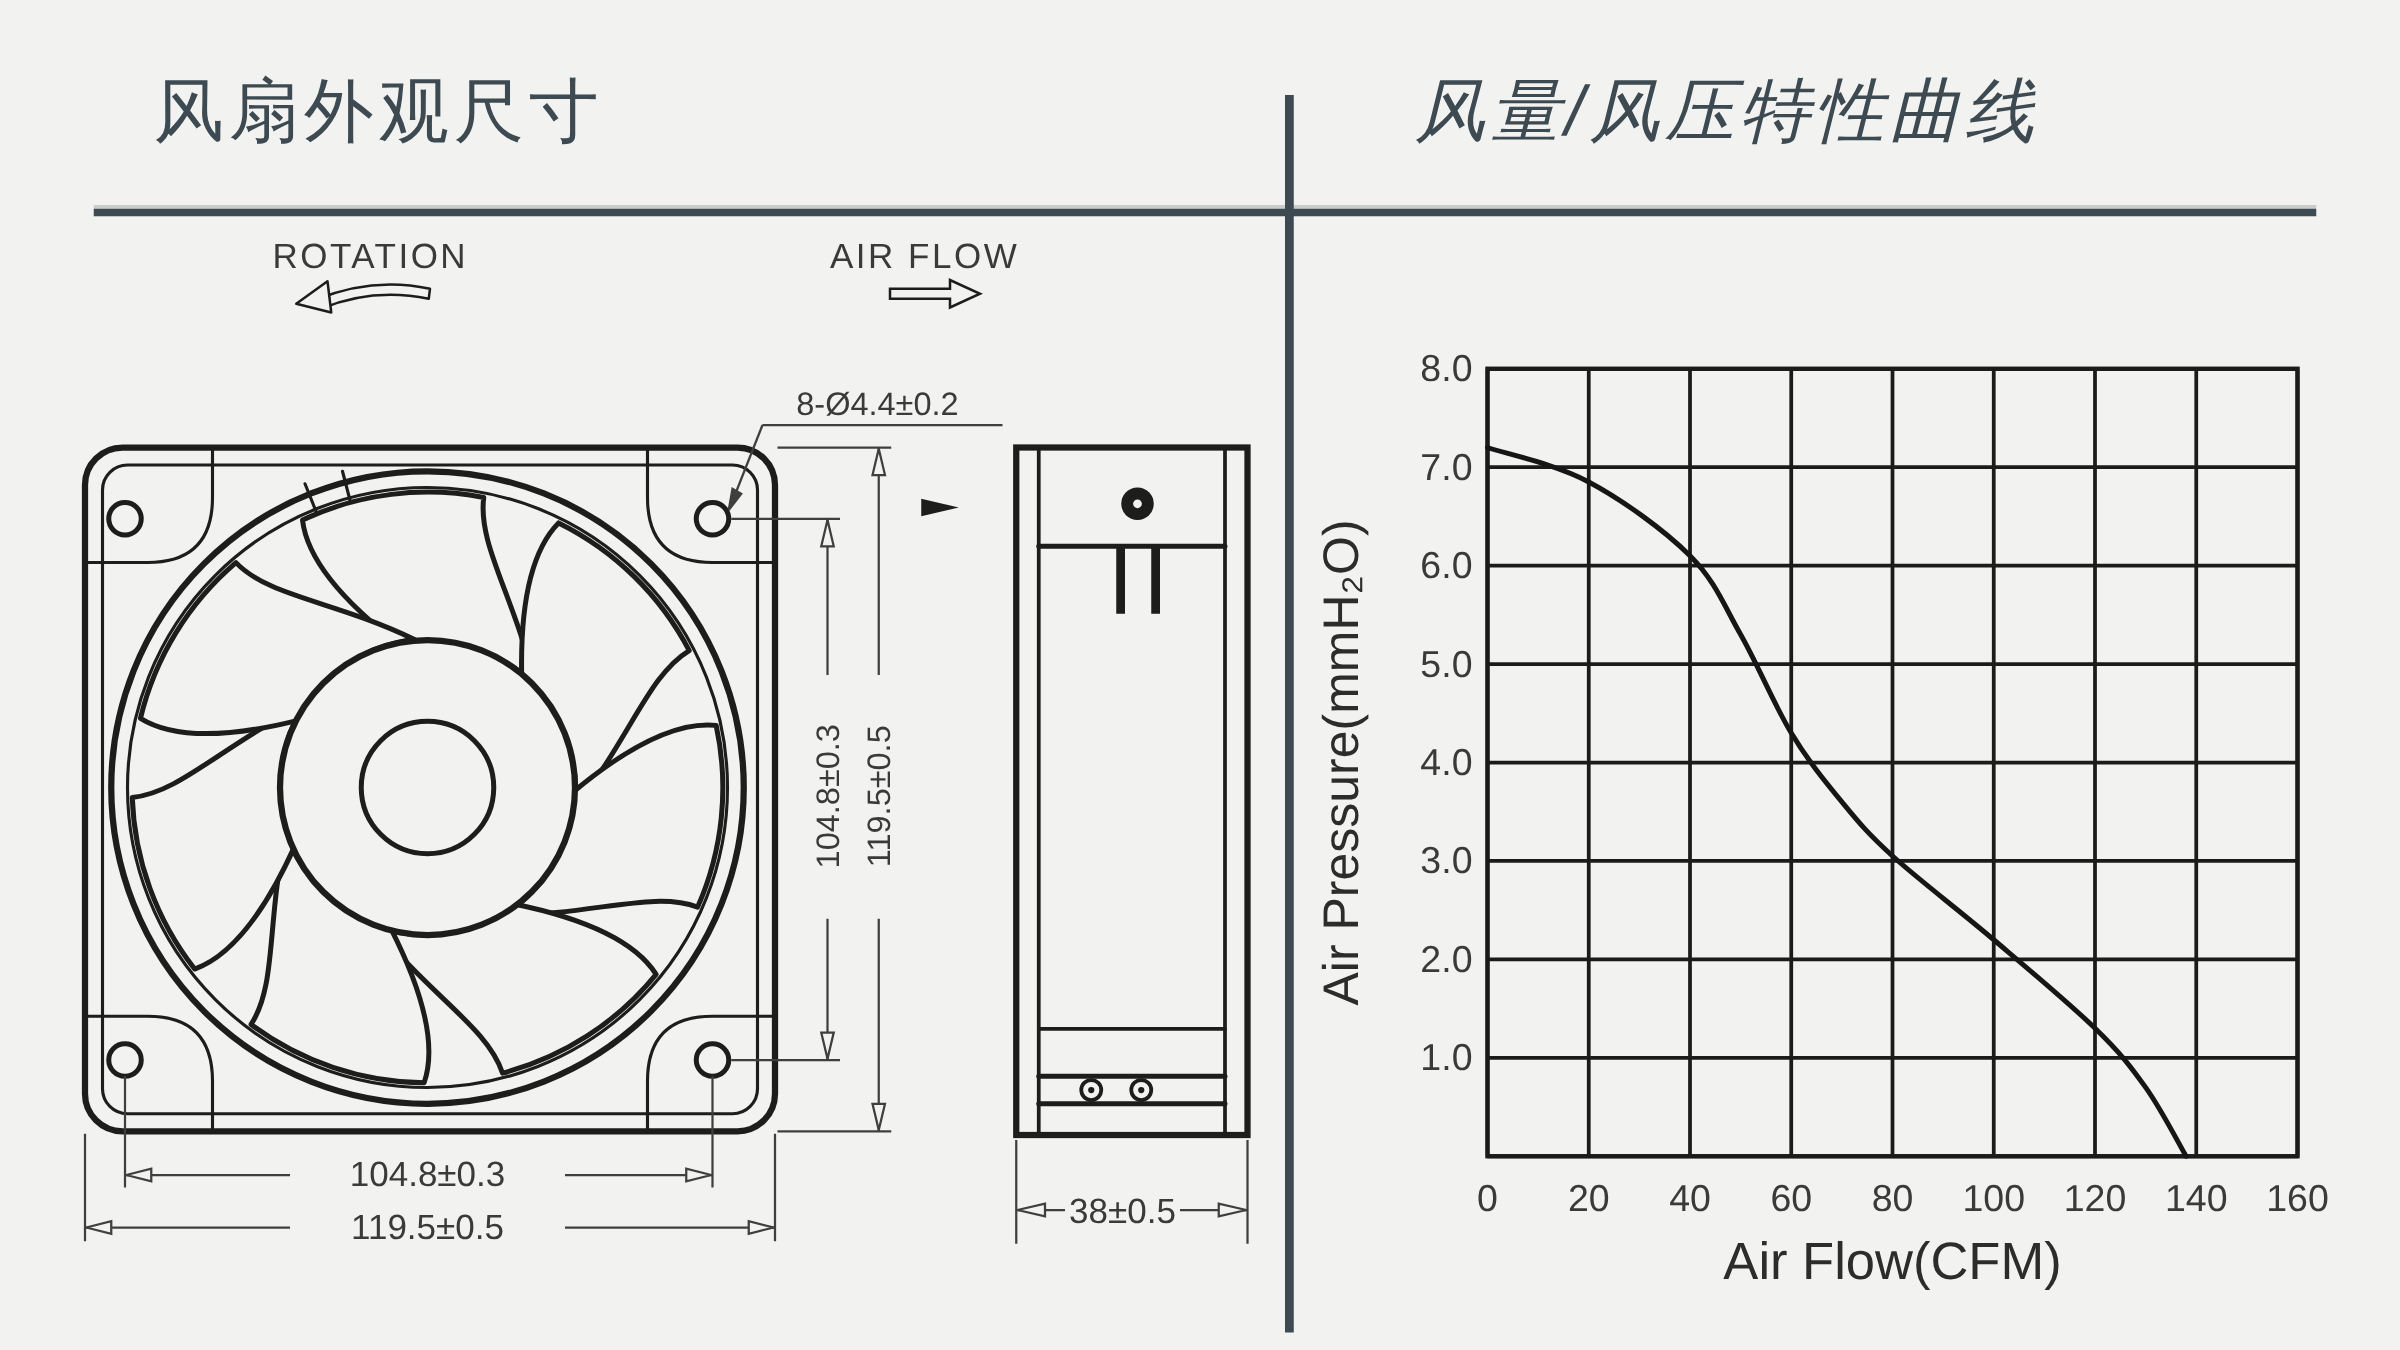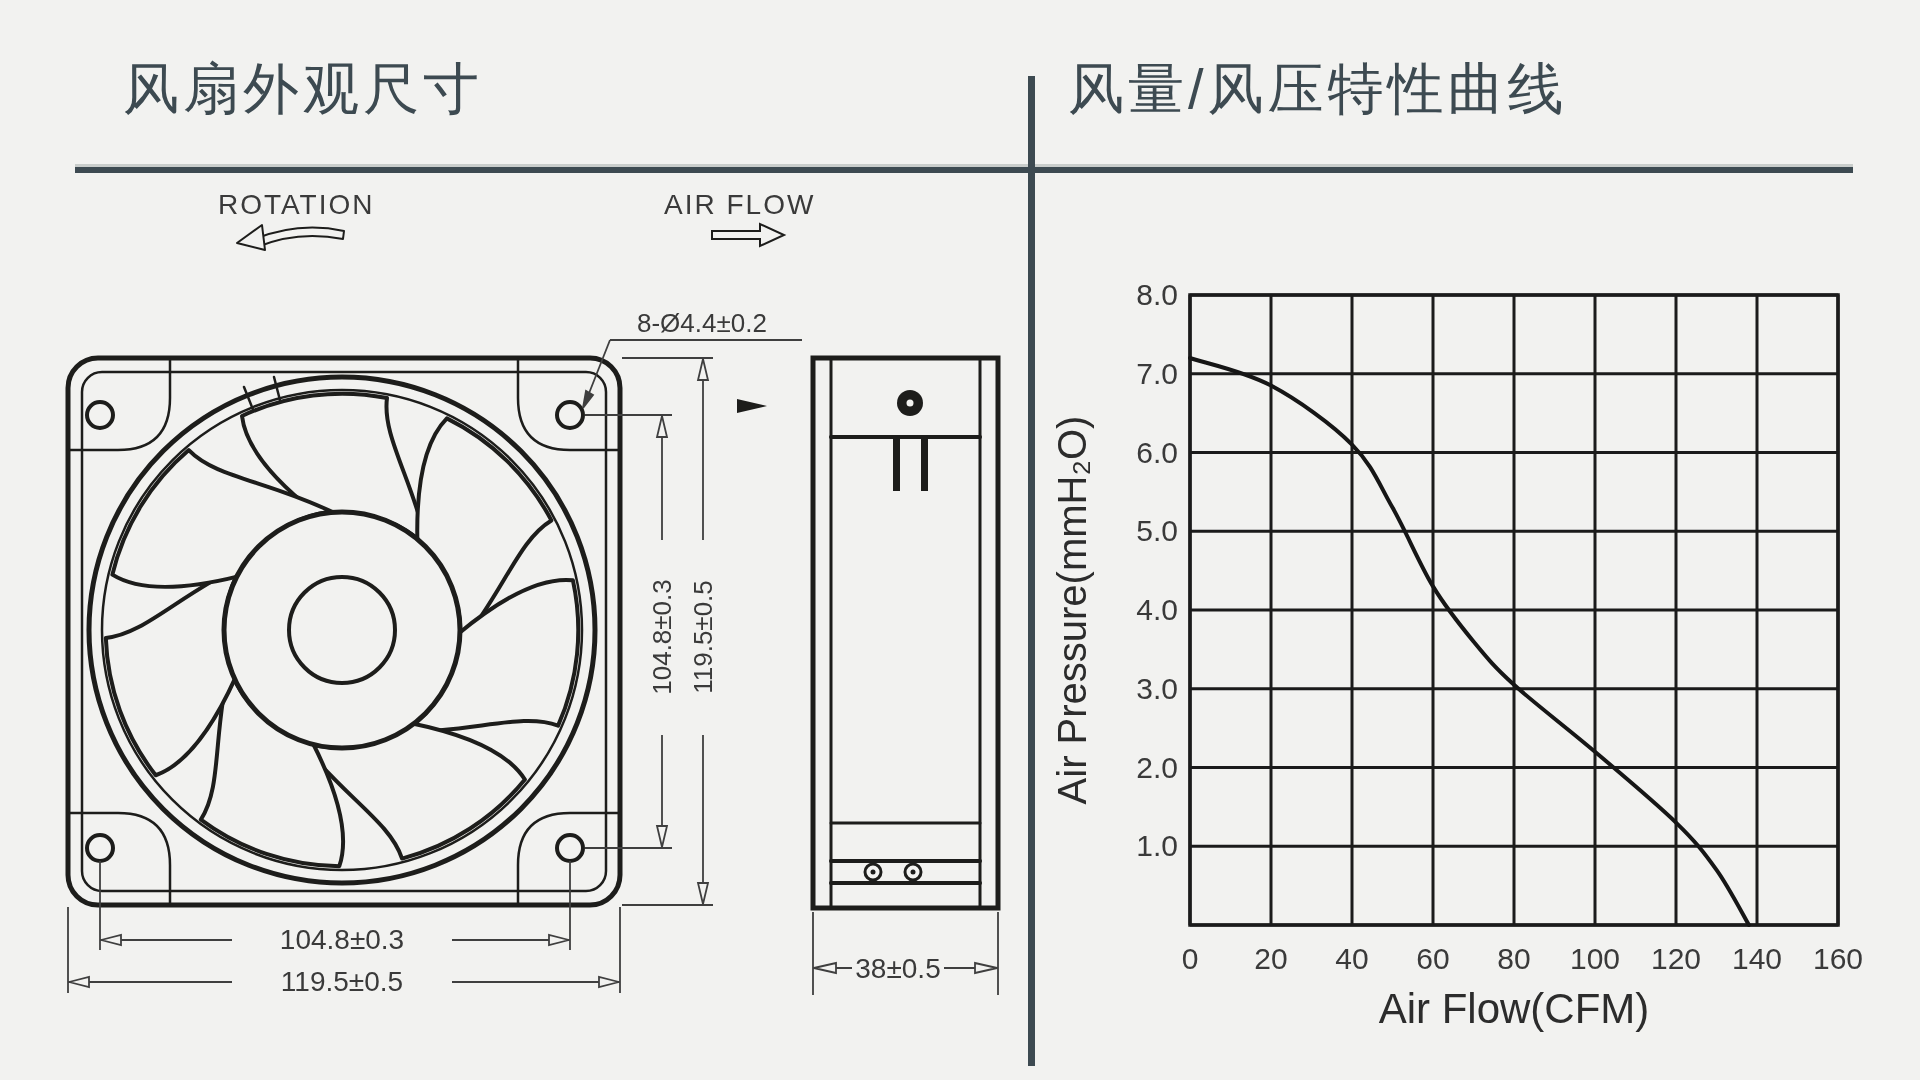--- a/index.html
+++ b/index.html
@@ -1,21 +1,21 @@
 <!DOCTYPE html>
 <html><head>
 <meta charset="utf-8">
 <style>
   html,body{margin:0;padding:0;}
   body{width:1920px;height:1080px;position:relative;background:#f2f2f0;
        font-family:"Liberation Sans", sans-serif;overflow:hidden;}
   .title{position:absolute;top:52px;font-size:56px;color:#3d4a51;
          letter-spacing:4px;white-space:nowrap;}
   #left-title{left:75px;margin-left:48px;}
-  #right-title{left:1068px;}
+  #right-title{left:1132px;font-style:italic;}
   svg text{font-family:"Liberation Sans", sans-serif;}
 </style>
 </head>
 <body>
 
 <div class="title" id="left-title">风扇外观尺寸</div>
 <div class="title" id="right-title">风量/风压特性曲线</div>
 
 <svg id="scene" width="1920" height="1080" viewBox="0 0 1920 1080" xmlns="http://www.w3.org/2000/svg" xmlns:xlink="http://www.w3.org/1999/xlink" style="position:absolute;left:0;top:0">
 

